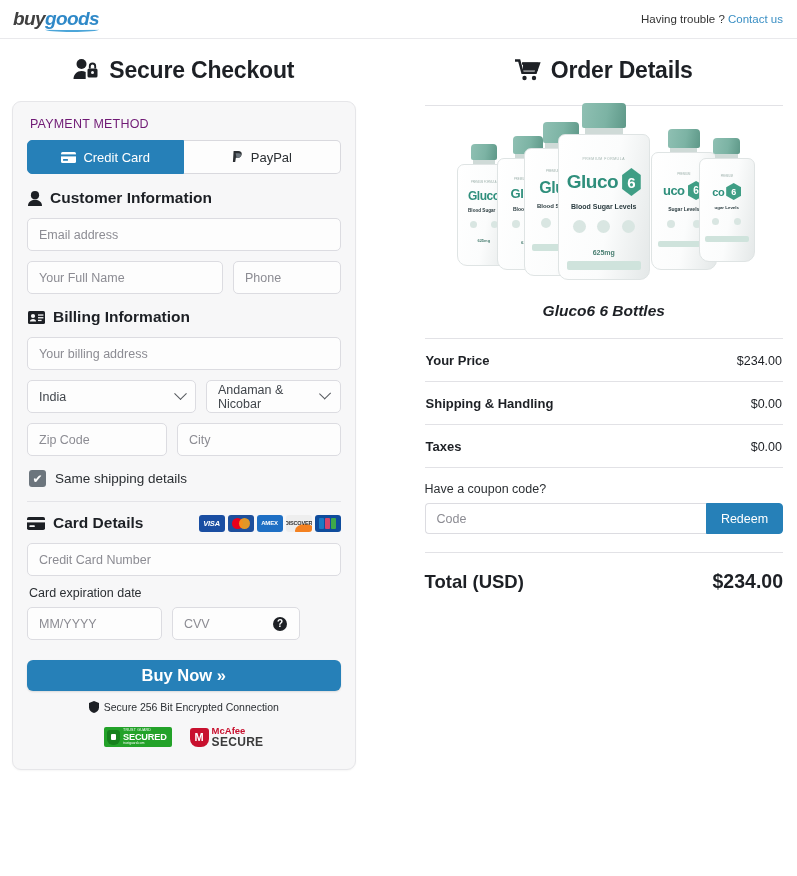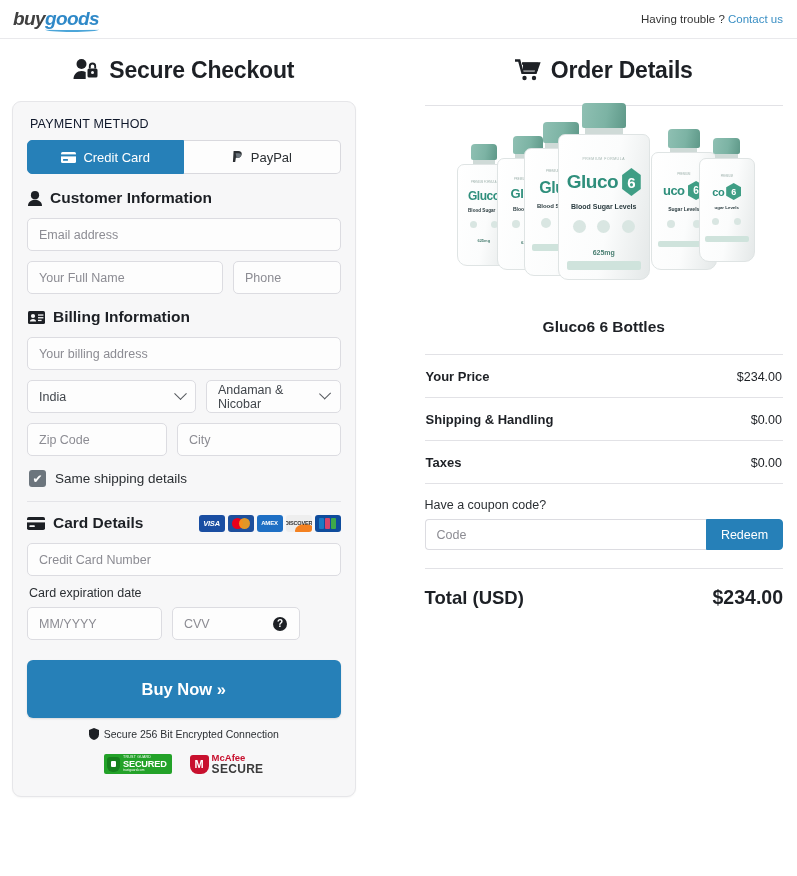--- a/index.html
+++ b/index.html
@@ -53,21 +53,21 @@
 
   
   .panel {
     background: #f7f7f8;
     border: 1px solid #e6e6e9;
     border-radius: 9px;
     padding: 15px 14px 20px;
     box-shadow: 0 1px 2px rgba(0,0,0,.04);
   }
   .panel-label {
-    font-size: 12.5px; color: #0f172a; letter-spacing: .2px;
+    font-size: 12.5px; color: #701a75; letter-spacing: .2px;
     margin: 0 0 9px 3px;
   }
 
   .tabs { display: flex; margin-bottom: 15px; }
   .tab {
     flex: 1; height: 34px;
     display: flex; align-items: center; justify-content: center; gap: 7px;
     font-size: 13px; cursor: pointer;
     border: 1px solid #d9d9de;
     background: #fdfdfd; color: #2b2f33;
@@ -142,21 +142,21 @@
   .cc-disc .sw { position: absolute; right: -3px; bottom: -5px; width: 20px; height: 13px;
                  background: #f48120; border-radius: 50%; }
   .cc-disc span { position: relative; z-index: 2; }
   .cc-jcb  { background: #0f4c9c; }
   .cc-jcb .b { width: 5px; height: 11px; margin: 0 .6px; border-radius: 1px; }
 
   .exp-lbl { font-size: 12.5px; color: #2b2f33; margin: 2px 0 7px 2px; }
 
   .buy {
     margin-top: 20px;
-    height: 58px; width: 100%;
+    height: 31px; width: 100%;
     background: #2680b8; border: none; border-radius: 6px;
     color: #fff; font-size: 16.5px; font-weight: bold;
     display: flex; align-items: center; justify-content: center; gap: 6px;
     cursor: pointer;
     box-shadow: 0 1px 2px rgba(0,0,0,.12);
   }
   .secure-line {
     display: flex; align-items: center; justify-content: center; gap: 5px;
     font-size: 10.5px; color: #2b2f33; margin-top: 10px;
   }
@@ -199,21 +199,21 @@
   .lbl-main { color: #2f8f7c; font-weight: bold; letter-spacing: -.5px; }
   .hexa { background: #3f9e85; display:inline-flex; align-items:center; justify-content:center;
           color:#fff; font-weight:bold;
           clip-path: polygon(50% 0%,100% 25%,100% 75%,50% 100%,0% 75%,0% 25%); }
   .lbl-blue { color: #2a3b3f; font-weight: bold; }
   .lbl-dots { display:flex; justify-content:space-around; }
   .dot { background:#d9e6e2; border-radius:50%; }
   .lbl-mg { color:#4a7f72; font-weight:bold; }
   .lbl-strip { background:#cfe3dc; border-radius:2px; }
 
-  .prod-name { font-size: 15.5px; font-weight: bold; color: #1d2025; margin: 38px 0 18px; }
+  .prod-name { font-size: 15.5px; font-weight: bold; color: #1d2025; margin: 22px 0 18px; font-style: italic; }
 
   .price-row {
     display: flex; align-items: center; justify-content: space-between;
     border-top: 1px solid #e2e2e6;
     padding: 14px 1px 13px;
     font-size: 13px; font-weight: bold; color: #1d2025;
   }
   .price-val { font-weight: normal; font-size: 12.5px; }
 
   .coupon-wrap { border-top: 1px solid #e2e2e6; padding-top: 14px; }

